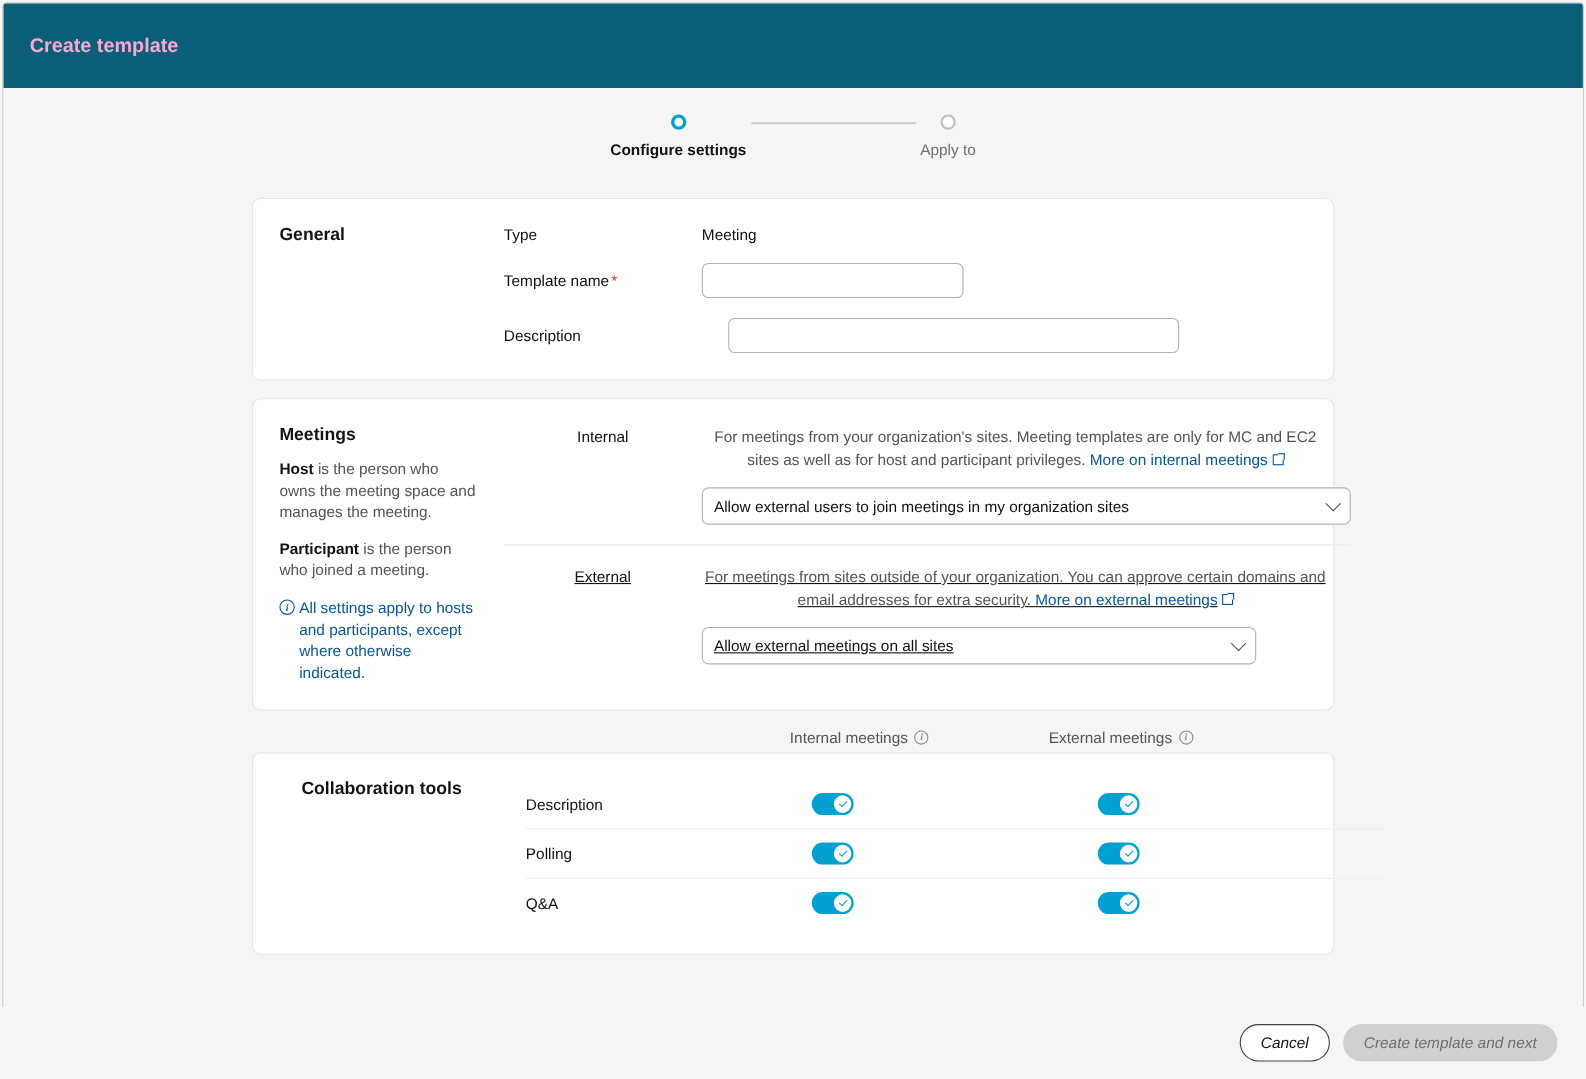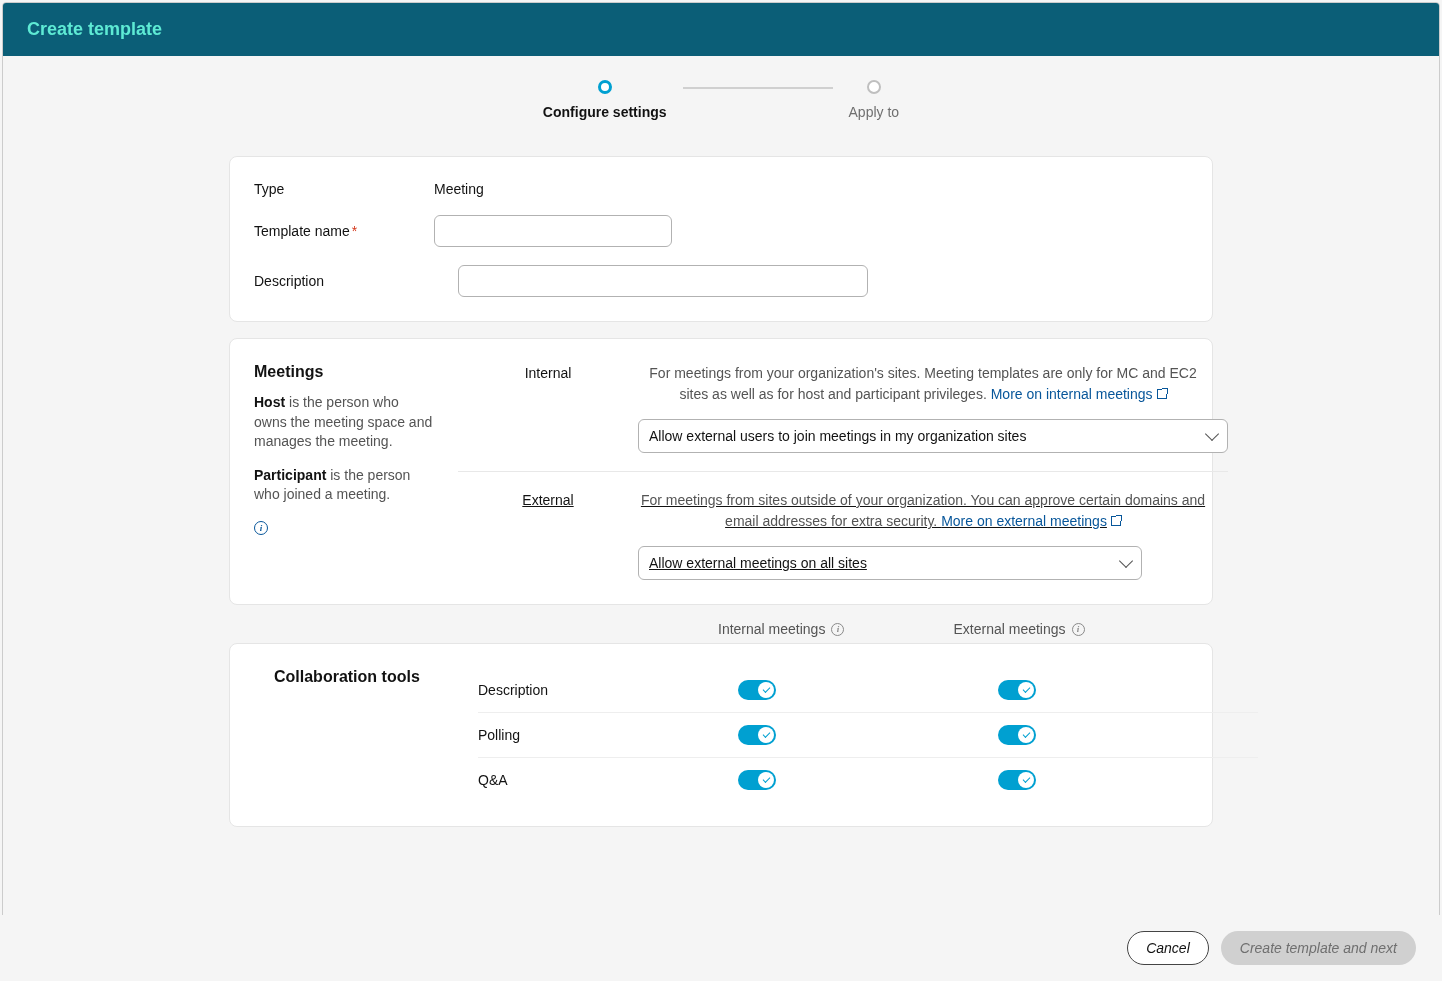--- a/index.html
+++ b/index.html
@@ -11,31 +11,31 @@
     }
     .page {
       border: 1px solid #ccc;
       border-radius: 4px;
       margin: 2px;
       overflow: hidden;
       background: #f5f5f5;
     }
     .header {
       background: #0b5e77;
-      color: #5eead4;
-      padding: 16px 24px;
+      color: #f9a8d4;
+      padding: 28px 24px;
       font-size: 18px;
       font-weight: 600;
     }
     .stepper {
       display: flex;
       justify-content: center;
       align-items: flex-start;
       padding: 24px 0 12px;
-      gap: 16px;
+      gap: 4px;
     }
     .step {
       display: flex;
       flex-direction: column;
       align-items: center;
       position: relative;
     }
     .step-circle {
       width: 14px;
       height: 14px;
@@ -173,20 +173,23 @@
     <div class="step">
       <div class="step-circle"></div>
       <div class="step-label">Apply to</div>
     </div>
   </div>
 
   <div class="content">
 
     <div class="card">
       <div class="card-body">
+        <div class="card-side">
+          <h2>General</h2>
+        </div>
         <div class="card-main">
           <div class="form-row">
             <div class="form-label">Type</div>
             <div class="type-value">Meeting</div>
           </div>
           <div class="form-row">
             <div class="form-label">
               <span>Template name</span><span class="req">*</span>
             </div>
             <input class="input" type="text" style="">
@@ -204,20 +207,21 @@
         <div class="card-side">
           <h2>Meetings</h2>
           <p class="side-text">
             <strong>Host</strong><span> is the person who owns the meeting space and manages the meeting.</span>
           </p>
           <p class="side-text">
             <strong>Participant</strong><span> is the person who joined a meeting.</span>
           </p>
           <div class="info-note">
             <span class="info-icon-s">i</span>
+            <span>All settings apply to hosts and participants, except where otherwise indicated.</span>
           </div>
         </div>
         <div class="card-main">
           <div class="section-block">
             <div class="desc-row">
               <div class="form-label">Internal</div>
               <div class="desc-text">
                 <span>For meetings from your organization's sites. Meeting templates are only for MC and EC2 sites as well as for host and participant privileges. </span>
                 <a href="#" class="link">
                   <span>More on internal meetings</span><span class="ext-icon"></span>

